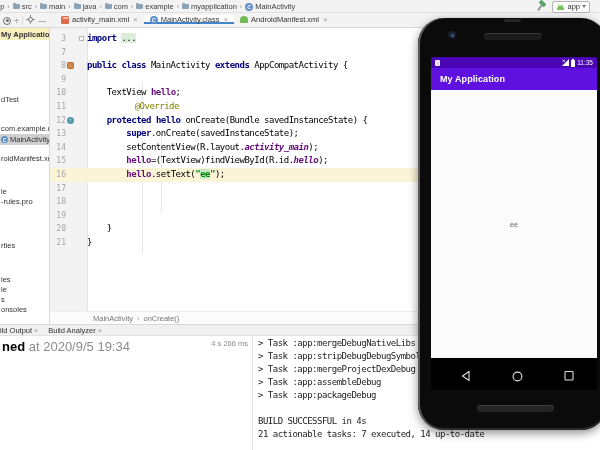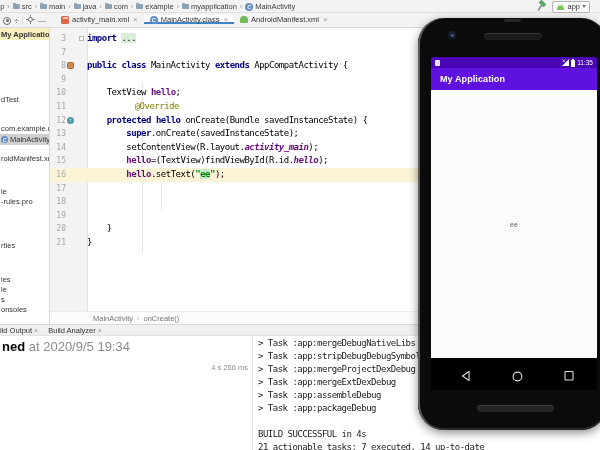--- a/index.html
+++ b/index.html
@@ -76,21 +76,21 @@
   
   #bottom-tabbar{position:absolute;left:0;top:324px;width:600px;height:12px;background:#f0f0f0;
                  border-top:1px solid #d8d8d8;border-bottom:1px solid #e3e3e3;box-sizing:border-box;
                  display:flex;align-items:center;font-size:7.5px;color:#333;}
   .btab{display:flex;align-items:center;gap:2px;padding:0 5px;white-space:nowrap;}
   .btab:first-child{padding-left:0;}
   .btab .close{color:#9a9a9a;font-size:7px;}
   #build-panel{position:absolute;left:0;top:336px;width:600px;height:114px;background:#fff;}
   #build-status{position:absolute;left:2px;top:3px;font-size:13px;color:#8c8c8c;white-space:nowrap;}
   #build-status b{color:#000;}
-  #build-duration{position:absolute;top:3px;right:352px;font-size:7.5px;color:#8c8c8c;margin-top:24px;}
+  #build-duration{position:absolute;top:3px;right:352px;font-size:7.5px;color:#8c8c8c;}
   #build-divider{position:absolute;left:252px;top:0;width:1px;height:114px;background:#e4e4e4;}
   #console{position:absolute;left:258px;top:1px;font-family:"DejaVu Sans Mono",monospace;
            font-size:9px;letter-spacing:-0.5px;color:#222;}
   .conrow{height:13px;line-height:13px;white-space:pre;}
   
   #phone{position:absolute;left:418px;top:18px;width:189px;height:412px;background:#0b0b0b;border-radius:26px;
          box-shadow:inset 2px 0 0 #5a5a5a,inset -1px 0 0 #2e2e2e,inset 0 -2px 0 #2a2a2a,0 3px 10px rgba(0,0,0,.45);}
   #mic-slot{position:absolute;left:86px;top:1px;width:17px;height:3px;background:#262626;border-radius:1.5px;}
   #camera{position:absolute;left:30px;top:13px;width:8px;height:8px;border-radius:50%;background:#16202e;}
   #camera::after{content:"";position:absolute;left:2.5px;top:2.5px;width:3px;height:3px;border-radius:50%;background:#3d5f8a;}
@@ -383,21 +383,20 @@
   <div id="build-panel">
     <div id="build-status">
       <b>ned</b><span> at 2020/9/5 19:34</span>
     </div>
     <div id="build-duration">4 s 266 ms</div>
     <div id="build-divider"></div>
     <div id="console">
         <div class="conrow">&gt; Task :app:mergeDebugNativeLibs</div>
         <div class="conrow">&gt; Task :app:stripDebugDebugSymbols</div>
         <div class="conrow">&gt; Task :app:mergeProjectDexDebug</div>
-        <div class="conrow">&gt; Task :app:mergeExtDexDebug</div>
         <div class="conrow">&gt; Task :app:assembleDebug</div>
         <div class="conrow">&gt; Task :app:packageDebug</div>
         <div class="conrow"> </div>
         <div class="conrow">BUILD SUCCESSFUL in 4s</div>
         <div class="conrow">21 actionable tasks: 7 executed, 14 up-to-date</div>
       </div>
   </div>
 
   <div id="phone">
     <div id="mic-slot"></div>

